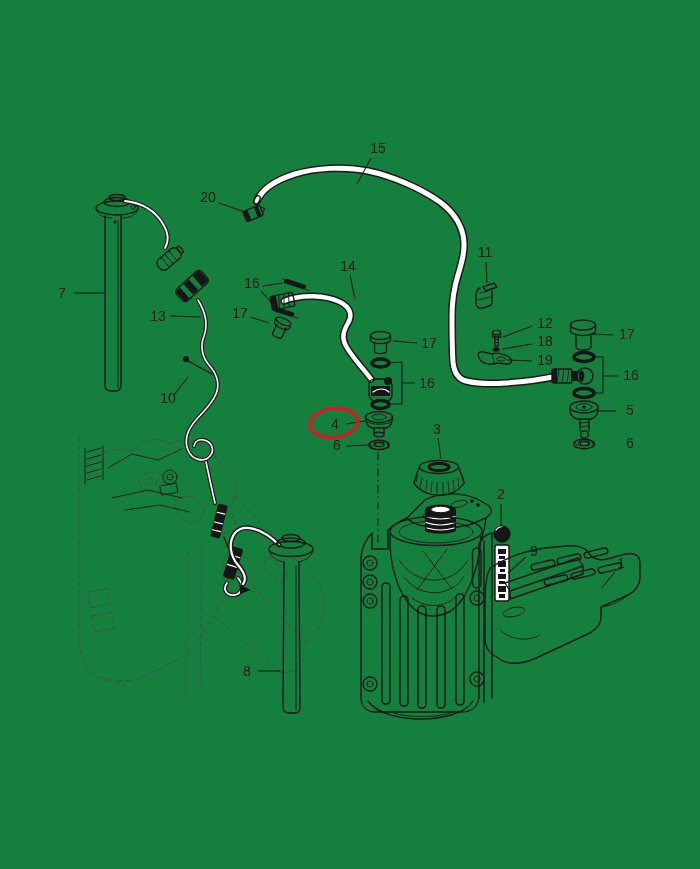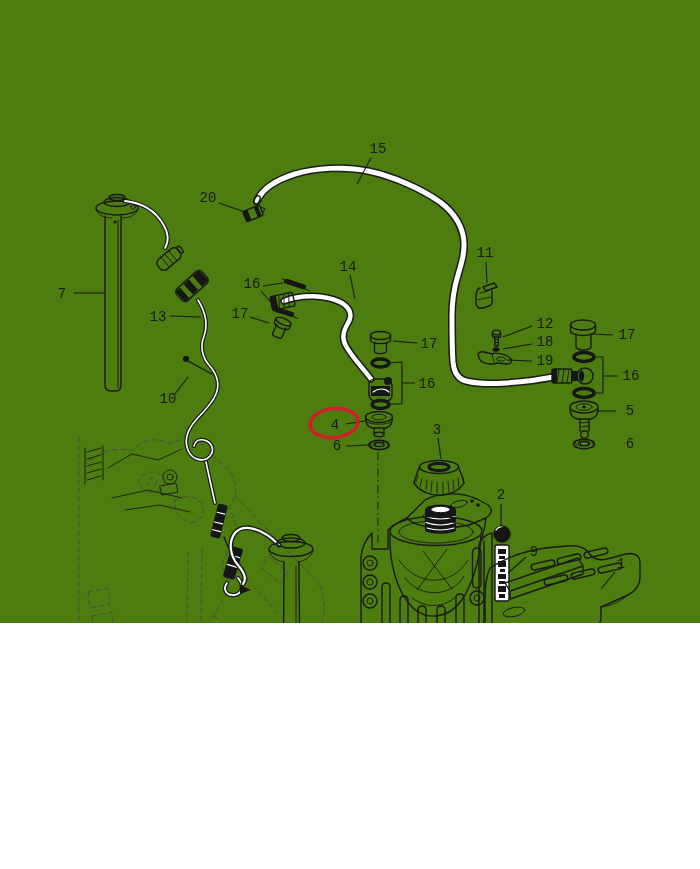--- a/index.html
+++ b/index.html
@@ -1,18 +1,18 @@
 <!DOCTYPE html>
 <html><head>
 <meta charset="utf-8">
 <style>
   html,body { margin:0; padding:0; background:#ffffff; }
   .stage {
-    position:relative; width:700px; height:623px; background:#4d7c0f;
-    font-family:Liberation Mono, monospace; overflow:hidden;
+    position:relative; width:700px; height:869px; background:#15803d;
+    font-family:Liberation Sans, sans-serif; overflow:hidden;
   }
   svg { position:absolute; left:0; top:0; }
   .ln    { fill:none; stroke:#1a1a1a; stroke-width:1.4; stroke-linecap:round; stroke-linejoin:round; }
   .thin  { fill:none; stroke:#1a1a1a; stroke-width:0.9; stroke-linecap:round; stroke-linejoin:round; }
   .leader{ fill:none; stroke:#1a1a1a; stroke-width:1.1; }
   .tubeO { fill:none; stroke:#1a1a1a; stroke-linecap:round; }
   .tubeI { fill:none; stroke:#ffffff; stroke-linecap:round; }
   .dark  { fill:#161616; stroke:none; }
   .oring { fill:none; stroke:#161616; }
   .ghost { fill:none; stroke:#4a4a4a; stroke-width:0.9; stroke-dasharray:5 3.5; stroke-linecap:round; }

